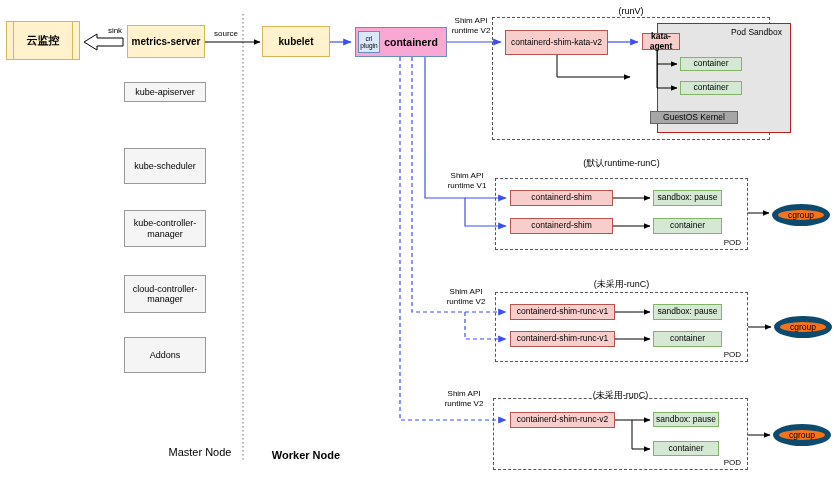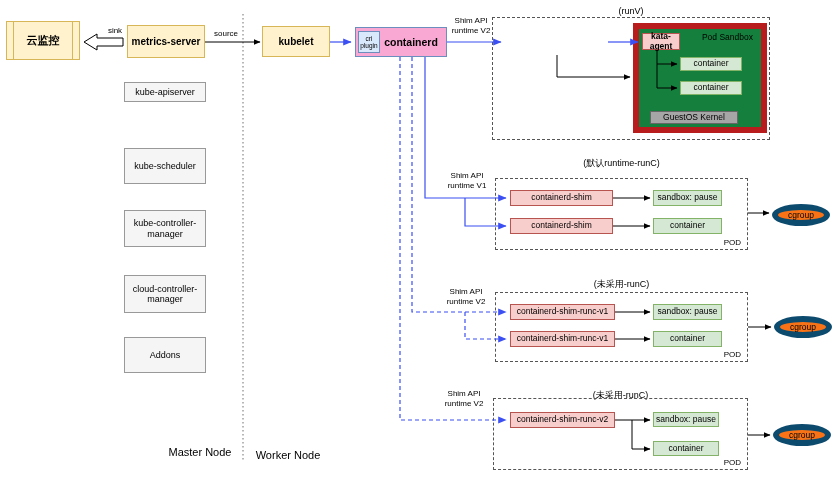--- a/index.html
+++ b/index.html
@@ -11,21 +11,21 @@
   .process{background:#fff2cc;border:1px solid #d6b656;font-weight:bold;font-size:11px;}
   .process::before,.process::after{content:"";position:absolute;top:0;bottom:0;width:0;
        border-left:1px solid #d6b656;}
   .process::before{left:6px;} .process::after{right:6px;}
   .grayb{background:#f5f5f5;border:1px solid #999999;font-size:9px;}
   .bluebox{background:#f9a8d4;border:1px solid #6c8ebf;font-weight:bold;font-size:10.5px;}
   .cribox{background:#dae8fc;border:1px solid #6c8ebf;font-size:6.5px;font-weight:normal;
        line-height:1.1;}
   .pink{background:#f8cecc;border:1px solid #b85450;font-size:8.5px;}
   .green{background:#d5e8d4;border:1px solid #82b366;font-size:8.5px;}
-  .sandbox{background:#15803d;border:6px solid #b91c1c;}
+  .sandbox{background:#e5e5e5;border:1px solid #b91c1c;margin-left:24px;}
   .kernel{background:#a6a6a6;border:1px solid #666666;font-size:8.5px;}
   .dashedgrp{position:absolute;box-sizing:border-box;border:1px dashed #555555;}
   .grouptitle{position:absolute;font-size:9px;text-align:center;}
   .apilabel{position:absolute;font-size:8px;line-height:1.2;text-align:center;white-space:pre-line;}
   .smalllabel{position:absolute;font-size:8px;text-align:center;}
   .podlabel{position:absolute;right:6px;bottom:2px;font-size:8px;}
   .sbtitle{position:absolute;right:8px;top:4px;font-size:8.5px;}
   .cgroup{position:absolute;box-sizing:border-box;width:58px;height:22px;border-radius:50%;
        background:#f97316;border:6px solid #0c4a6e;display:flex;align-items:center;
        justify-content:center;font-size:8.5px;}
@@ -55,21 +55,21 @@
     <span>kube-controller-manager</span>
   </div>
   <div class="box grayb" style="left:124px;top:275px;width:82px;height:38px;">
     <span>cloud-controller-manager</span>
   </div>
   <div class="box grayb" style="left:124px;top:337px;width:82px;height:36px;">
     <span>Addons</span>
   </div>
 
   <div class="nodelabel" style="left:158px;top:446px;width:84px;">Master Node</div>
-  <div class="nodelabel" style="left:245px;top:449px;width:86px;">Worker Node</div>
+  <div class="nodelabel" style="left:263px;top:449px;width:86px;font-weight:bold;">Worker Node</div>
 
   <div class="smalllabel" style="left:100px;top:26px;width:30px;">sink</div>
   <div class="smalllabel" style="left:208px;top:29px;width:36px;">source</div>
 
   <div class="box yellow" style="left:262px;top:26px;width:68px;height:31px;">
     <span>kubelet</span>
   </div>
 
   <div class="box bluebox" style="left:355px;top:27px;width:92px;height:30px;padding-left:20px;">
     <span>containerd</span>
@@ -83,20 +83,23 @@
   <div class="apilabel" style="left:441px;top:171px;width:52px;">Shim API
 runtime V1</div>
   <div class="apilabel" style="left:439px;top:287px;width:54px;">Shim API
 runtime V2</div>
   <div class="apilabel" style="left:437px;top:389px;width:54px;">Shim API
 runtime V2</div>
 
   <div class="grouptitle" style="left:492px;top:6px;width:278px;">(runV)</div>
   <div class="dashedgrp" style="left:492px;top:17px;width:278px;height:123px;"></div>
 
+  <div class="box pink" style="left:505px;top:30px;width:103px;height:25px;">
+    <span>containerd-shim-kata-v2</span>
+  </div>
 
   <div class="box sandbox" style="left:633px;top:23px;width:134px;height:110px;">
     <span class="sbtitle">Pod Sandbox</span>
   </div>
   <div class="box pink" style="left:642px;top:33px;width:38px;height:17px;font-weight:bold;">
     <span>kata-agent</span>
   </div>
   <div class="box green" style="left:680px;top:57px;width:62px;height:14px;">
     <span>container</span>
   </div>

